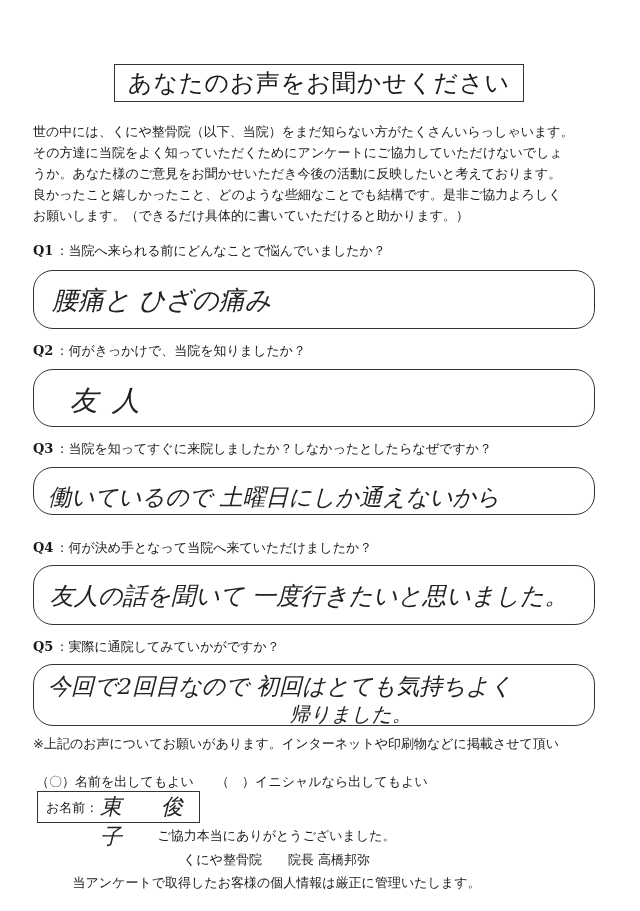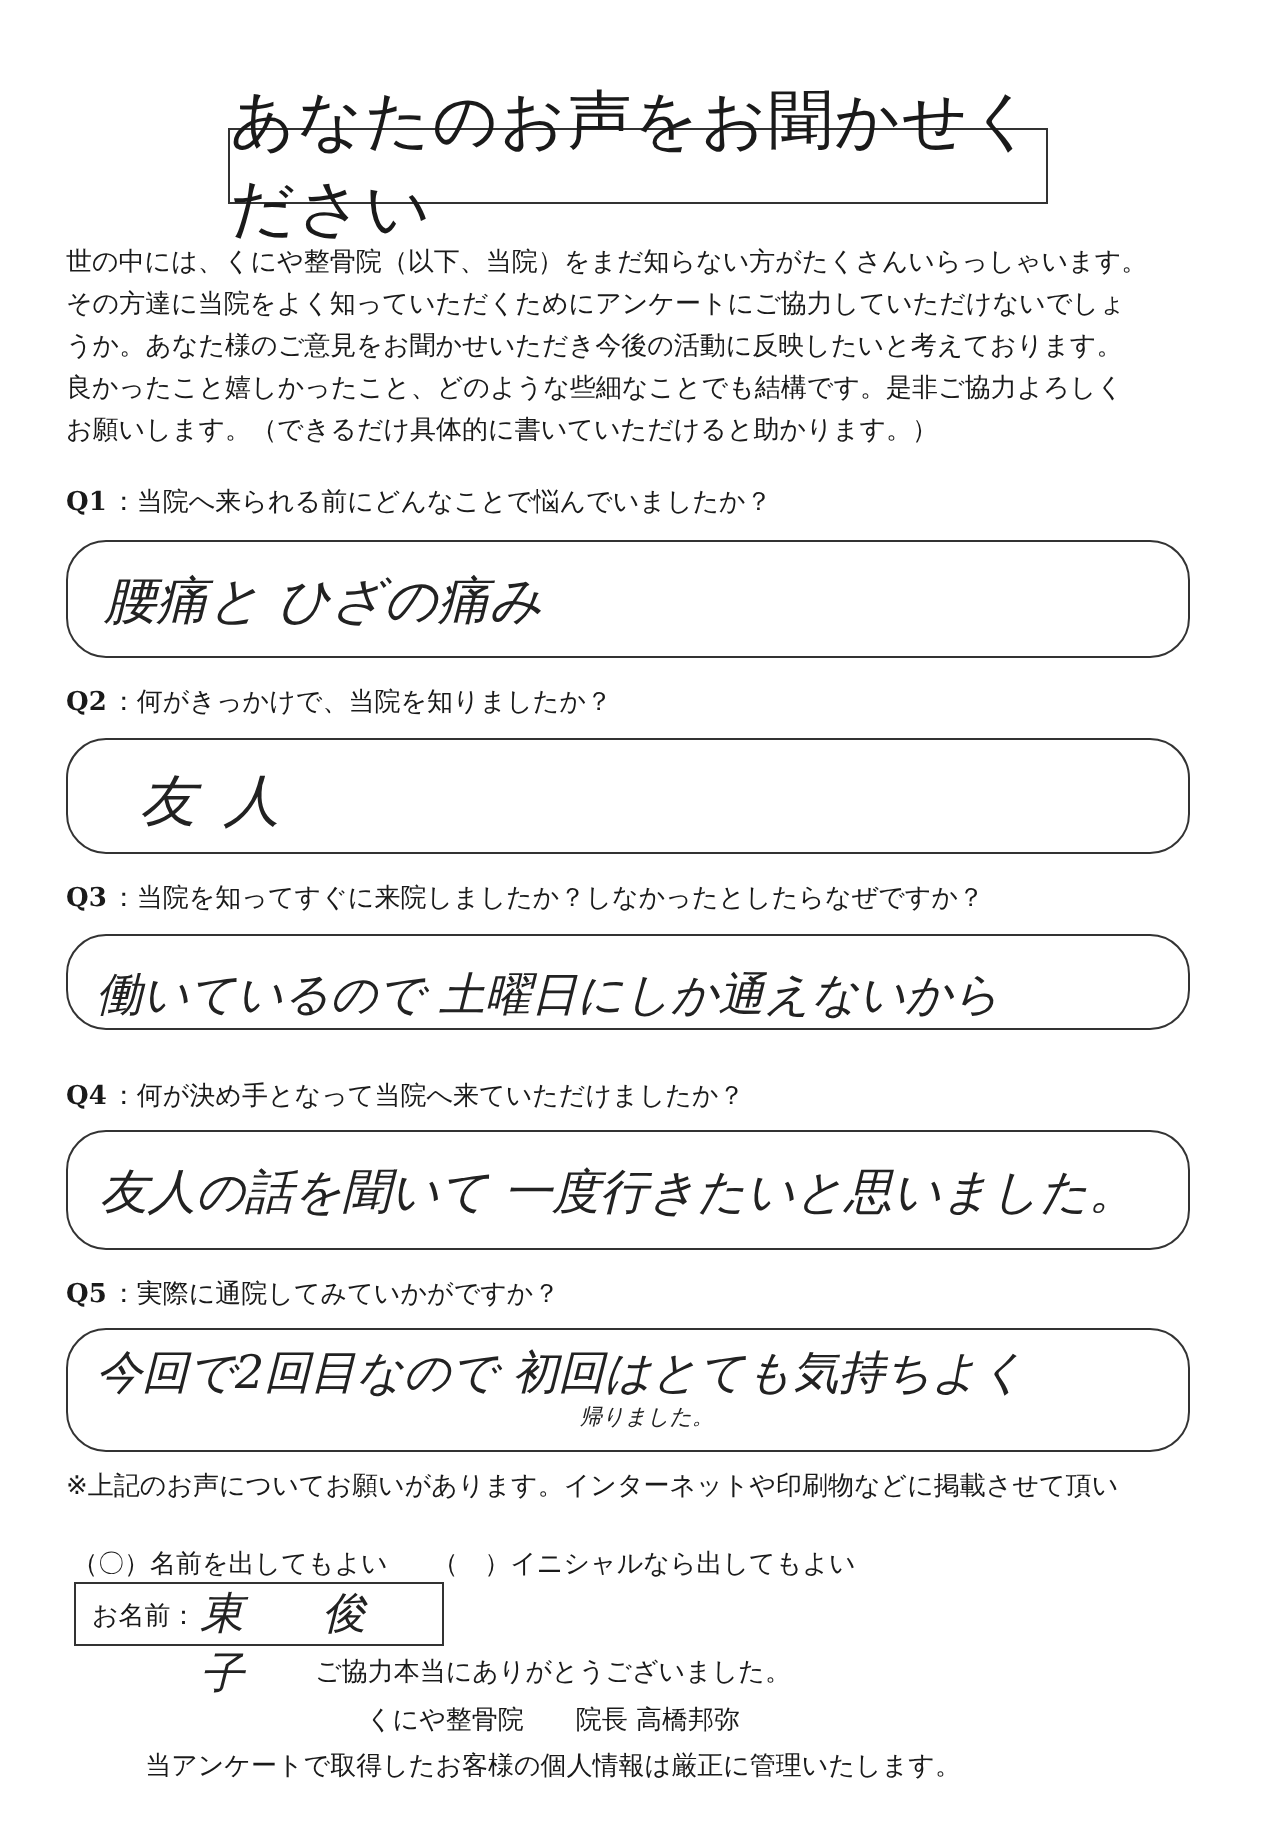--- a/index.html
+++ b/index.html
@@ -1,38 +1,38 @@
 <!DOCTYPE html>
 <html><head>
 <meta charset="utf-8">
 <style>
   html, body { margin:0; padding:0; background:#ffffff; }
   body { width:640px; height:911px; position:relative; overflow:hidden;
          font-family:"DejaVu Serif", "Liberation Serif", serif; color:#1a1a1a; }
   .title-box { position:absolute; left:114px; top:64px; width:410px; height:38px;
                border:1.5px solid #333; box-sizing:border-box;
                display:flex; align-items:center; justify-content:center;
-               font-size:32px; letter-spacing:1px; }
+               font-size:24px; letter-spacing:1px; }
   .intro { position:absolute; left:33px; top:121px; width:580px;
            font-family:"DejaVu Sans", sans-serif; font-size:13px; line-height:21px; }
   .intro div { white-space:nowrap; }
   .q-label { position:absolute; left:33px; font-family:"DejaVu Sans", sans-serif;
              font-size:13px; white-space:nowrap; }
   .q-label b { font-family:"DejaVu Serif", serif; font-weight:bold; margin-right:2px; }
   .answer-box { position:absolute; left:33px; width:562px; border:1.5px solid #333;
                 border-radius:20px; box-sizing:border-box; }
   .answer-text { position:absolute; font-family:"DejaVu Serif", serif;
                  color:#222; white-space:nowrap; font-style:italic; }
   .notice { position:absolute; left:33px; top:733px; width:580px;
             font-family:"DejaVu Sans", sans-serif; font-size:13px; line-height:21px; }
   .notice div { white-space:nowrap; }
   .consent { position:absolute; left:36px; top:773px; font-family:"DejaVu Sans", sans-serif;
              font-size:13px; white-space:nowrap; }
   .consent span { display:inline-block; }
-  .name-box { position:absolute; left:37px; top:791px; width:185px; height:32px;
+  .name-box { position:absolute; left:37px; top:791px; width:163px; height:32px;
               border:1.5px solid #333; box-sizing:border-box; }
   .name-label { position:absolute; left:8px; top:7px; font-family:"DejaVu Sans", sans-serif;
                 font-size:13px; }
   .name-value { position:absolute; left:62px; top:0px; font-family:"DejaVu Serif", serif;
                 font-size:22px; font-style:italic; letter-spacing:16px; color:#222; }
   .footer { position:absolute; left:0; width:553px; text-align:center;
             font-family:"DejaVu Sans", sans-serif; font-size:13px; white-space:nowrap; }
 </style>
 </head>
 <body>
@@ -75,21 +75,21 @@
 </div>
 <div class="answer-box" style="top:565px;height:60px;">
   <span class="answer-text" style="left:16px;top:14px;font-size:24px;">友人の話を聞いて 一度行きたいと思いました。</span>
 </div>
 
 <div class="q-label" style="top:638px;">
   <b>Q5</b><span>：実際に通院してみていかがですか？</span>
 </div>
 <div class="answer-box" style="top:664px;height:62px;">
   <span class="answer-text" style="left:14px;top:6px;font-size:23px;">今回で2回目なので 初回はとても気持ちよく</span>
-  <span class="answer-text" style="left:256px;top:36px;font-size:11px;">帰りました。</span>
+  <span class="answer-text" style="left:256px;top:36px;font-size:20px;">帰りました。</span>
 </div>
 
 <div class="notice">
   <div>※上記のお声についてお願いがあります。インターネットや印刷物などに掲載させて頂い</div>
 </div>
 
 <div class="consent">
   <span>（〇）</span><span>名前を出してもよい</span>
   <span style="width:14px;"></span>
   <span>（　）</span><span>イニシャルなら出してもよい</span>

